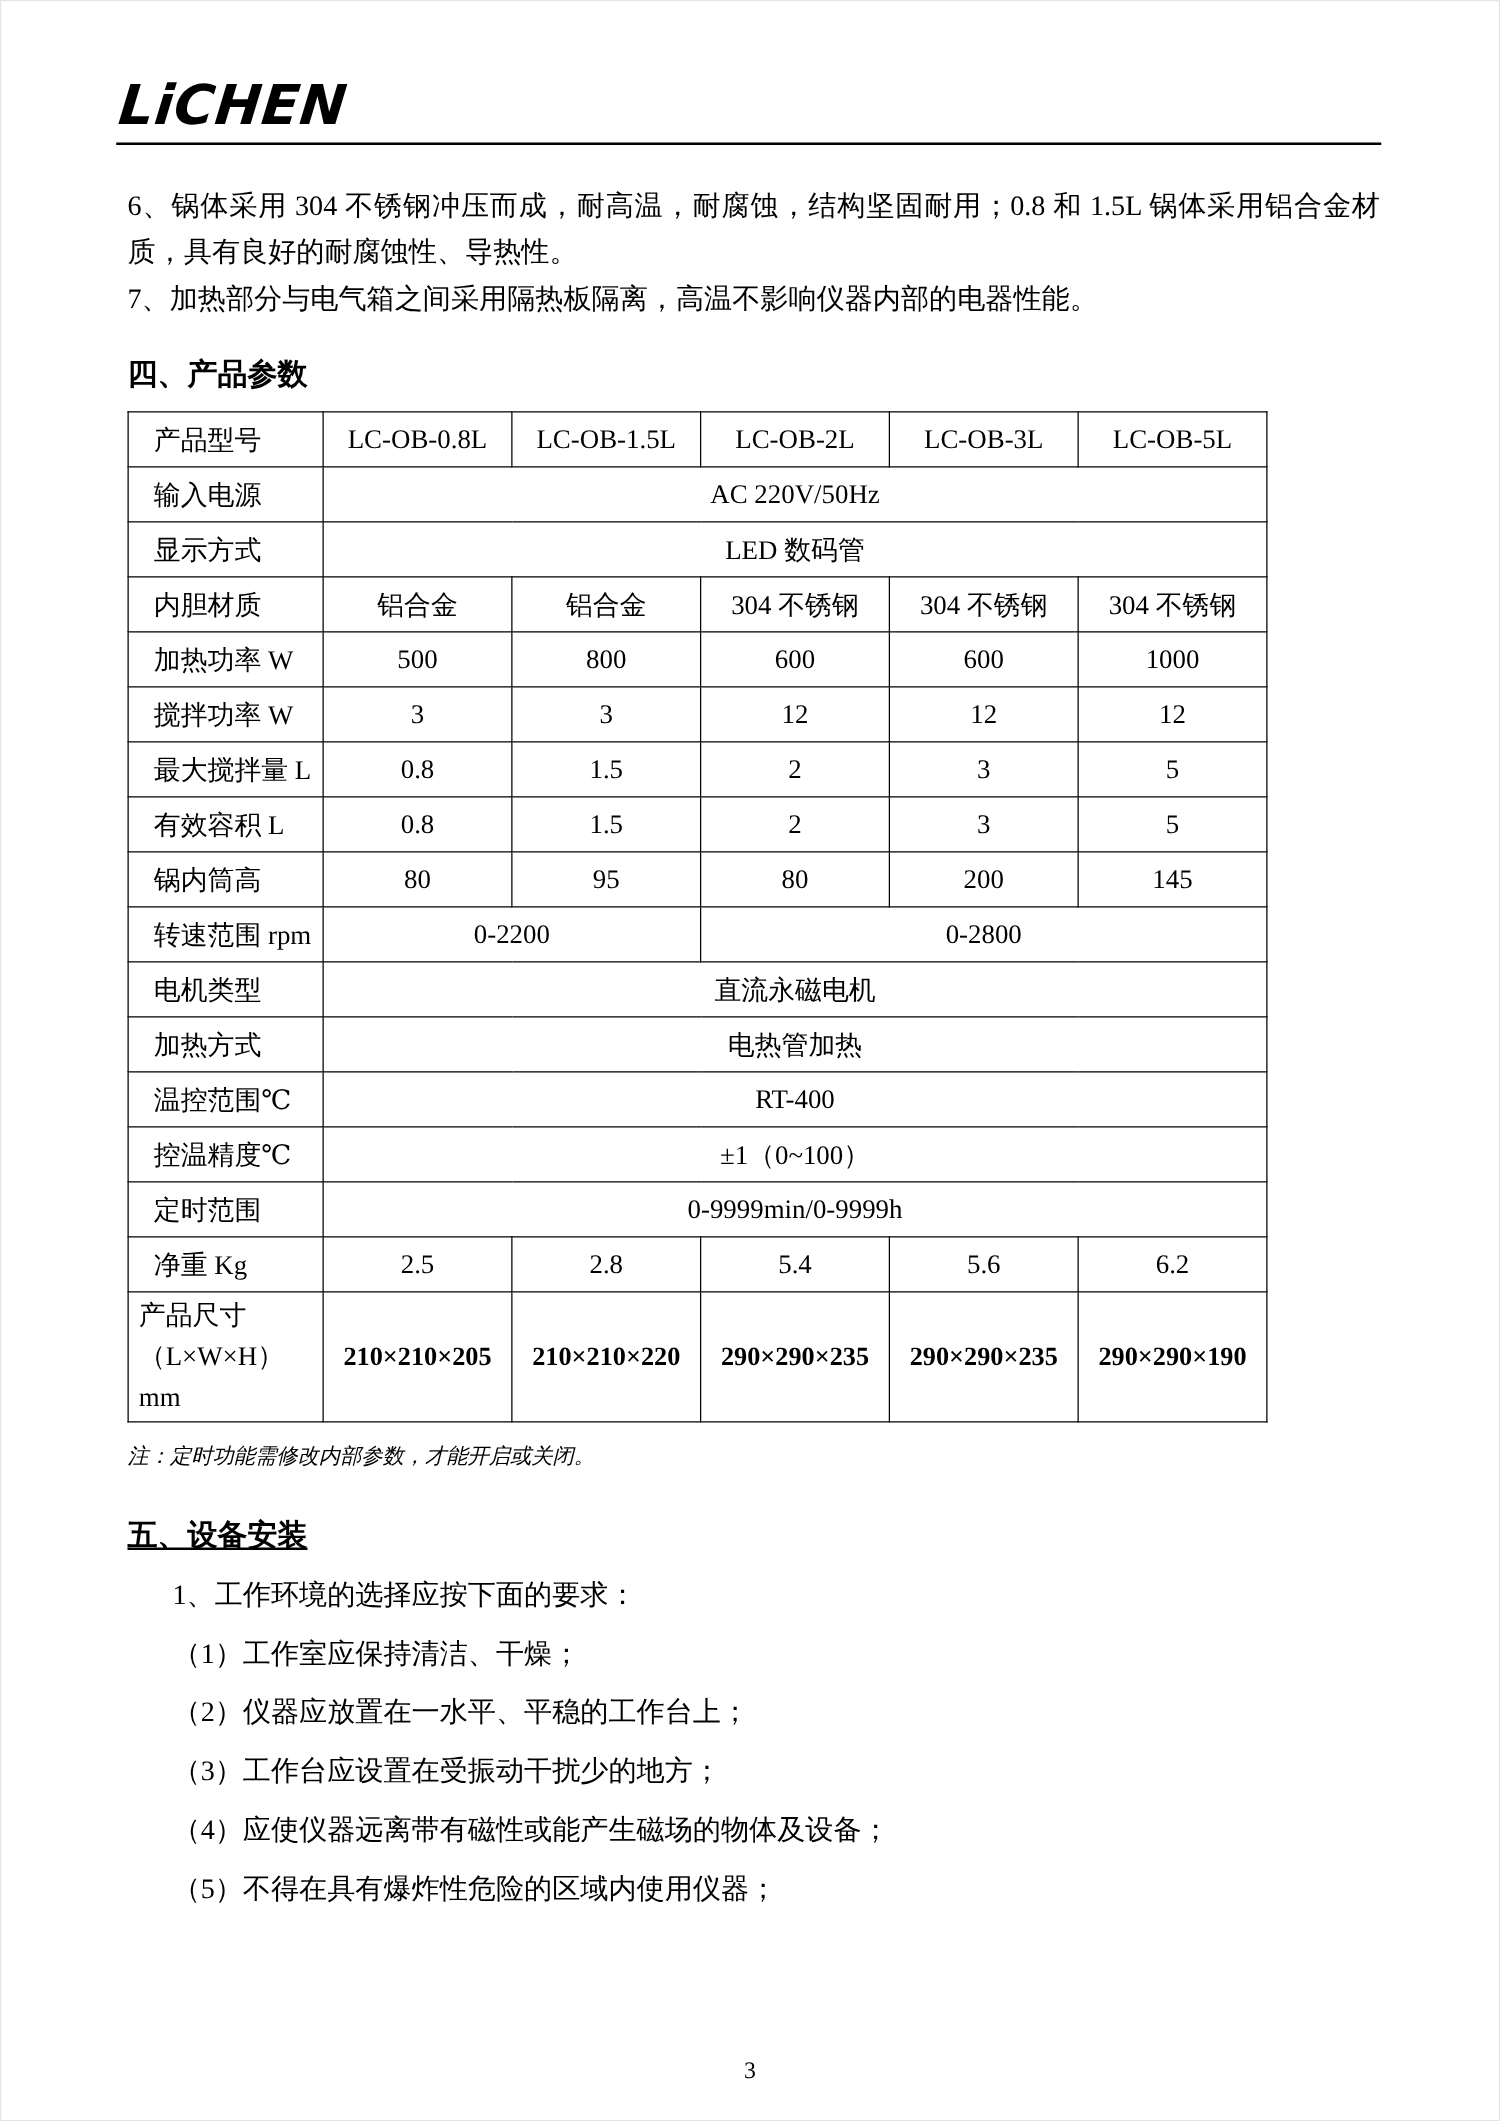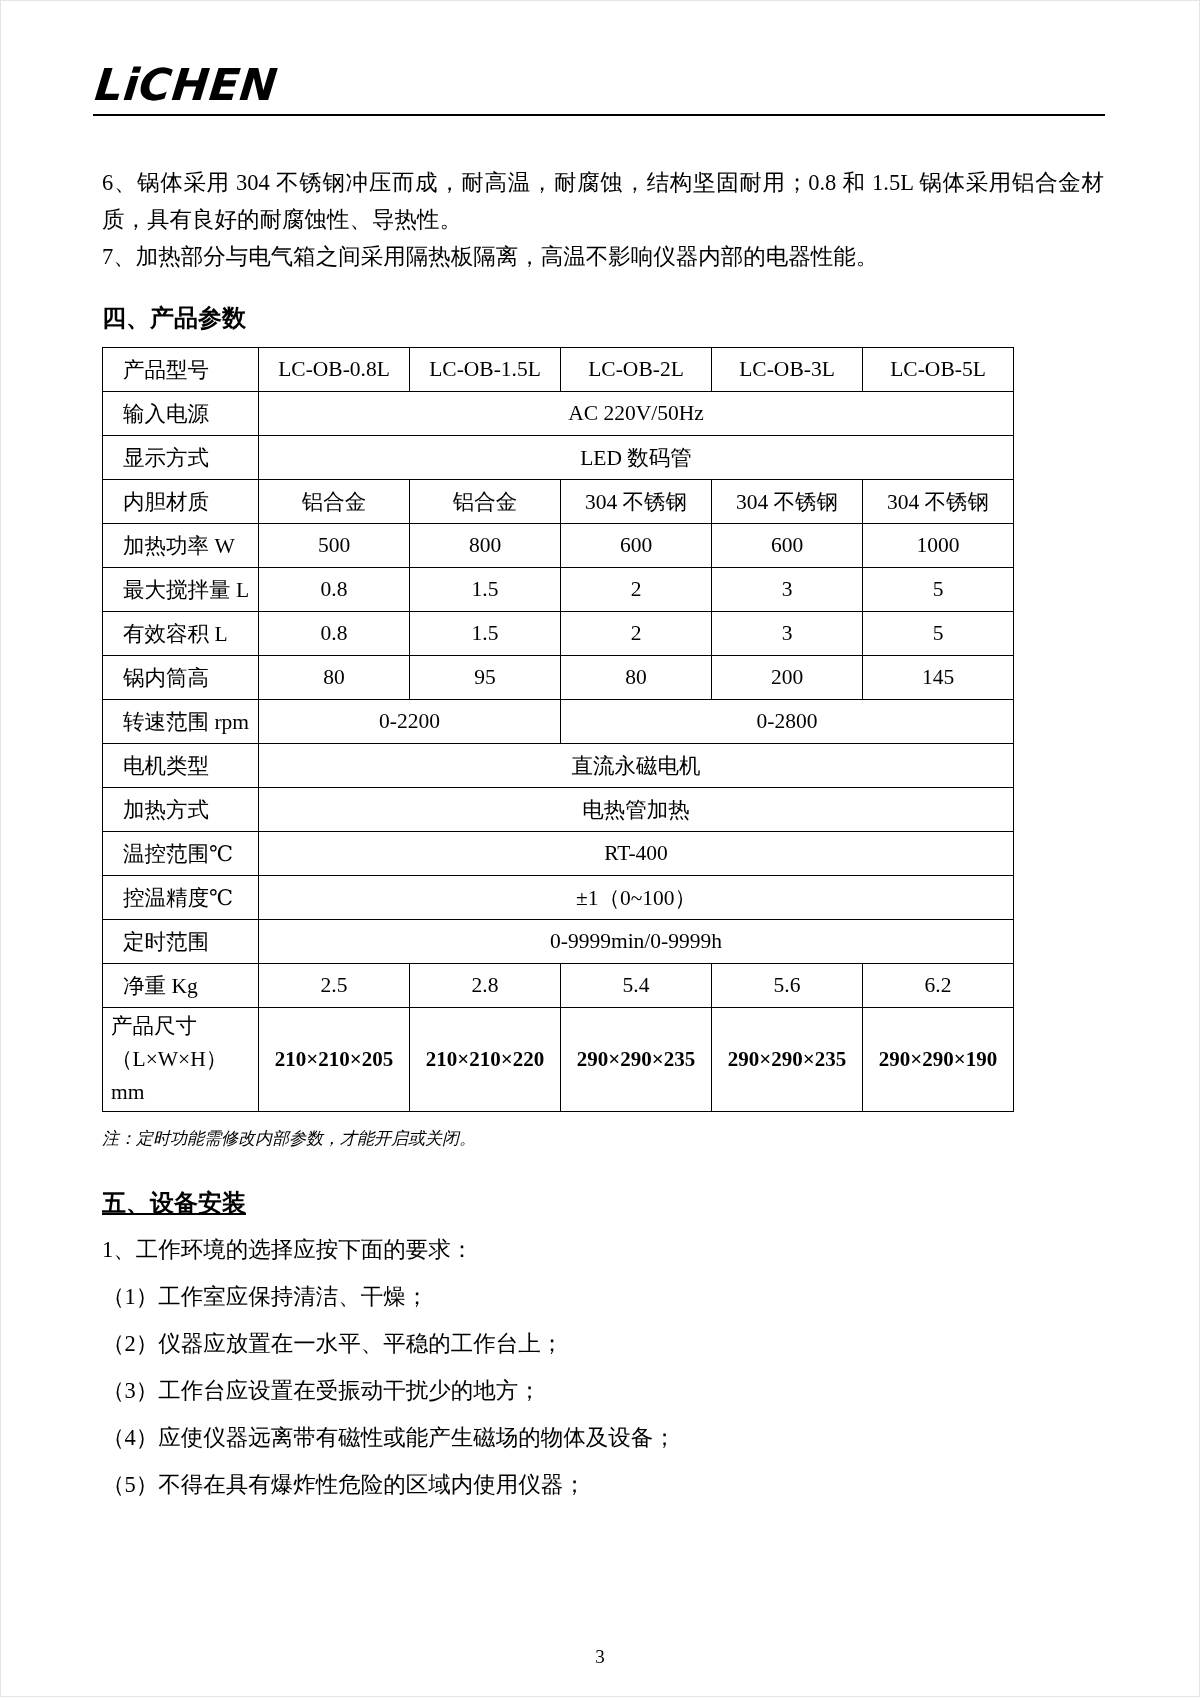--- a/index.html
+++ b/index.html
@@ -21,40 +21,40 @@
     font-family: "DejaVu Sans", "Liberation Sans", sans-serif;
     font-style: italic;
     font-weight: bold;
     font-size: 44px;
     line-height: 1;
     letter-spacing: 0.5px;
     transform: skewX(-6deg);
     transform-origin: left bottom;
   }
   .header-rule { margin-top: 7px; border-bottom: 2px solid #000; height: 0; }
-  .content { padding: 48px 95px 0 101px; }
+  .content { padding: 30px 95px 0 101px; }
   .para { margin: 0; font-size: 22.5px; line-height: 37px; text-align: justify; }
   .section-title { margin: 28px 0 0 0; font-size: 24px; font-weight: bold; line-height: 30px; }
   .spec-table { margin-top: 14px; border-collapse: collapse; table-layout: fixed; width: 911px; }
   .spec-table td {
     border: 1px solid #000;
     height: 44px;
     font-size: 21.5px;
     text-align: center;
     padding: 2px 4px;
     overflow: hidden;
     box-sizing: border-box;
   }
   .spec-table td.label-cell { text-align: left; padding-left: 20px; margin-left: 21px; }
   .spec-table tr.tall-row td { height: 76px; }
   .spec-table tr.tall-row td.label-cell { padding-left: 8px; line-height: 33px; }
   .spec-table tr.tall-row td.dims-cell { padding: 2px 1px; font-size: 21px; font-weight: bold; }
   .note { margin: 10px 0 0 0; font-size: 17px; line-height: 34px; font-style: italic; }
   .section-title-install { margin-top: 32px; text-decoration: underline; }
-  .install-list { margin-top: 8px; }
+  .install-list { margin-top: 8px; margin-left: 36px; }
   .list-item { margin: 0; font-size: 22.5px; line-height: 47px; }
   .page-number { position: absolute; left: 0; right: 0; bottom: 28px; text-align: center; font-size: 19px; }
 </style>
 </head>
 <body>
 
 <div class="page">
 
   <header class="doc-header">
     <div class="logo">LiCHEN</div>
@@ -102,20 +102,28 @@
             <td colspan="1">304 不锈钢</td>
             <td colspan="1">304 不锈钢</td>
           </tr>
           <tr>
             <td colspan="1" class="label-cell">加热功率 W</td>
             <td colspan="1">500</td>
             <td colspan="1">800</td>
             <td colspan="1">600</td>
             <td colspan="1">600</td>
             <td colspan="1">1000</td>
+          </tr>
+          <tr>
+            <td colspan="1" class="label-cell">搅拌功率 W</td>
+            <td colspan="1">3</td>
+            <td colspan="1">3</td>
+            <td colspan="1">12</td>
+            <td colspan="1">12</td>
+            <td colspan="1">12</td>
           </tr>
           <tr>
             <td colspan="1" class="label-cell">最大搅拌量 L</td>
             <td colspan="1">0.8</td>
             <td colspan="1">1.5</td>
             <td colspan="1">2</td>
             <td colspan="1">3</td>
             <td colspan="1">5</td>
           </tr>
           <tr>

